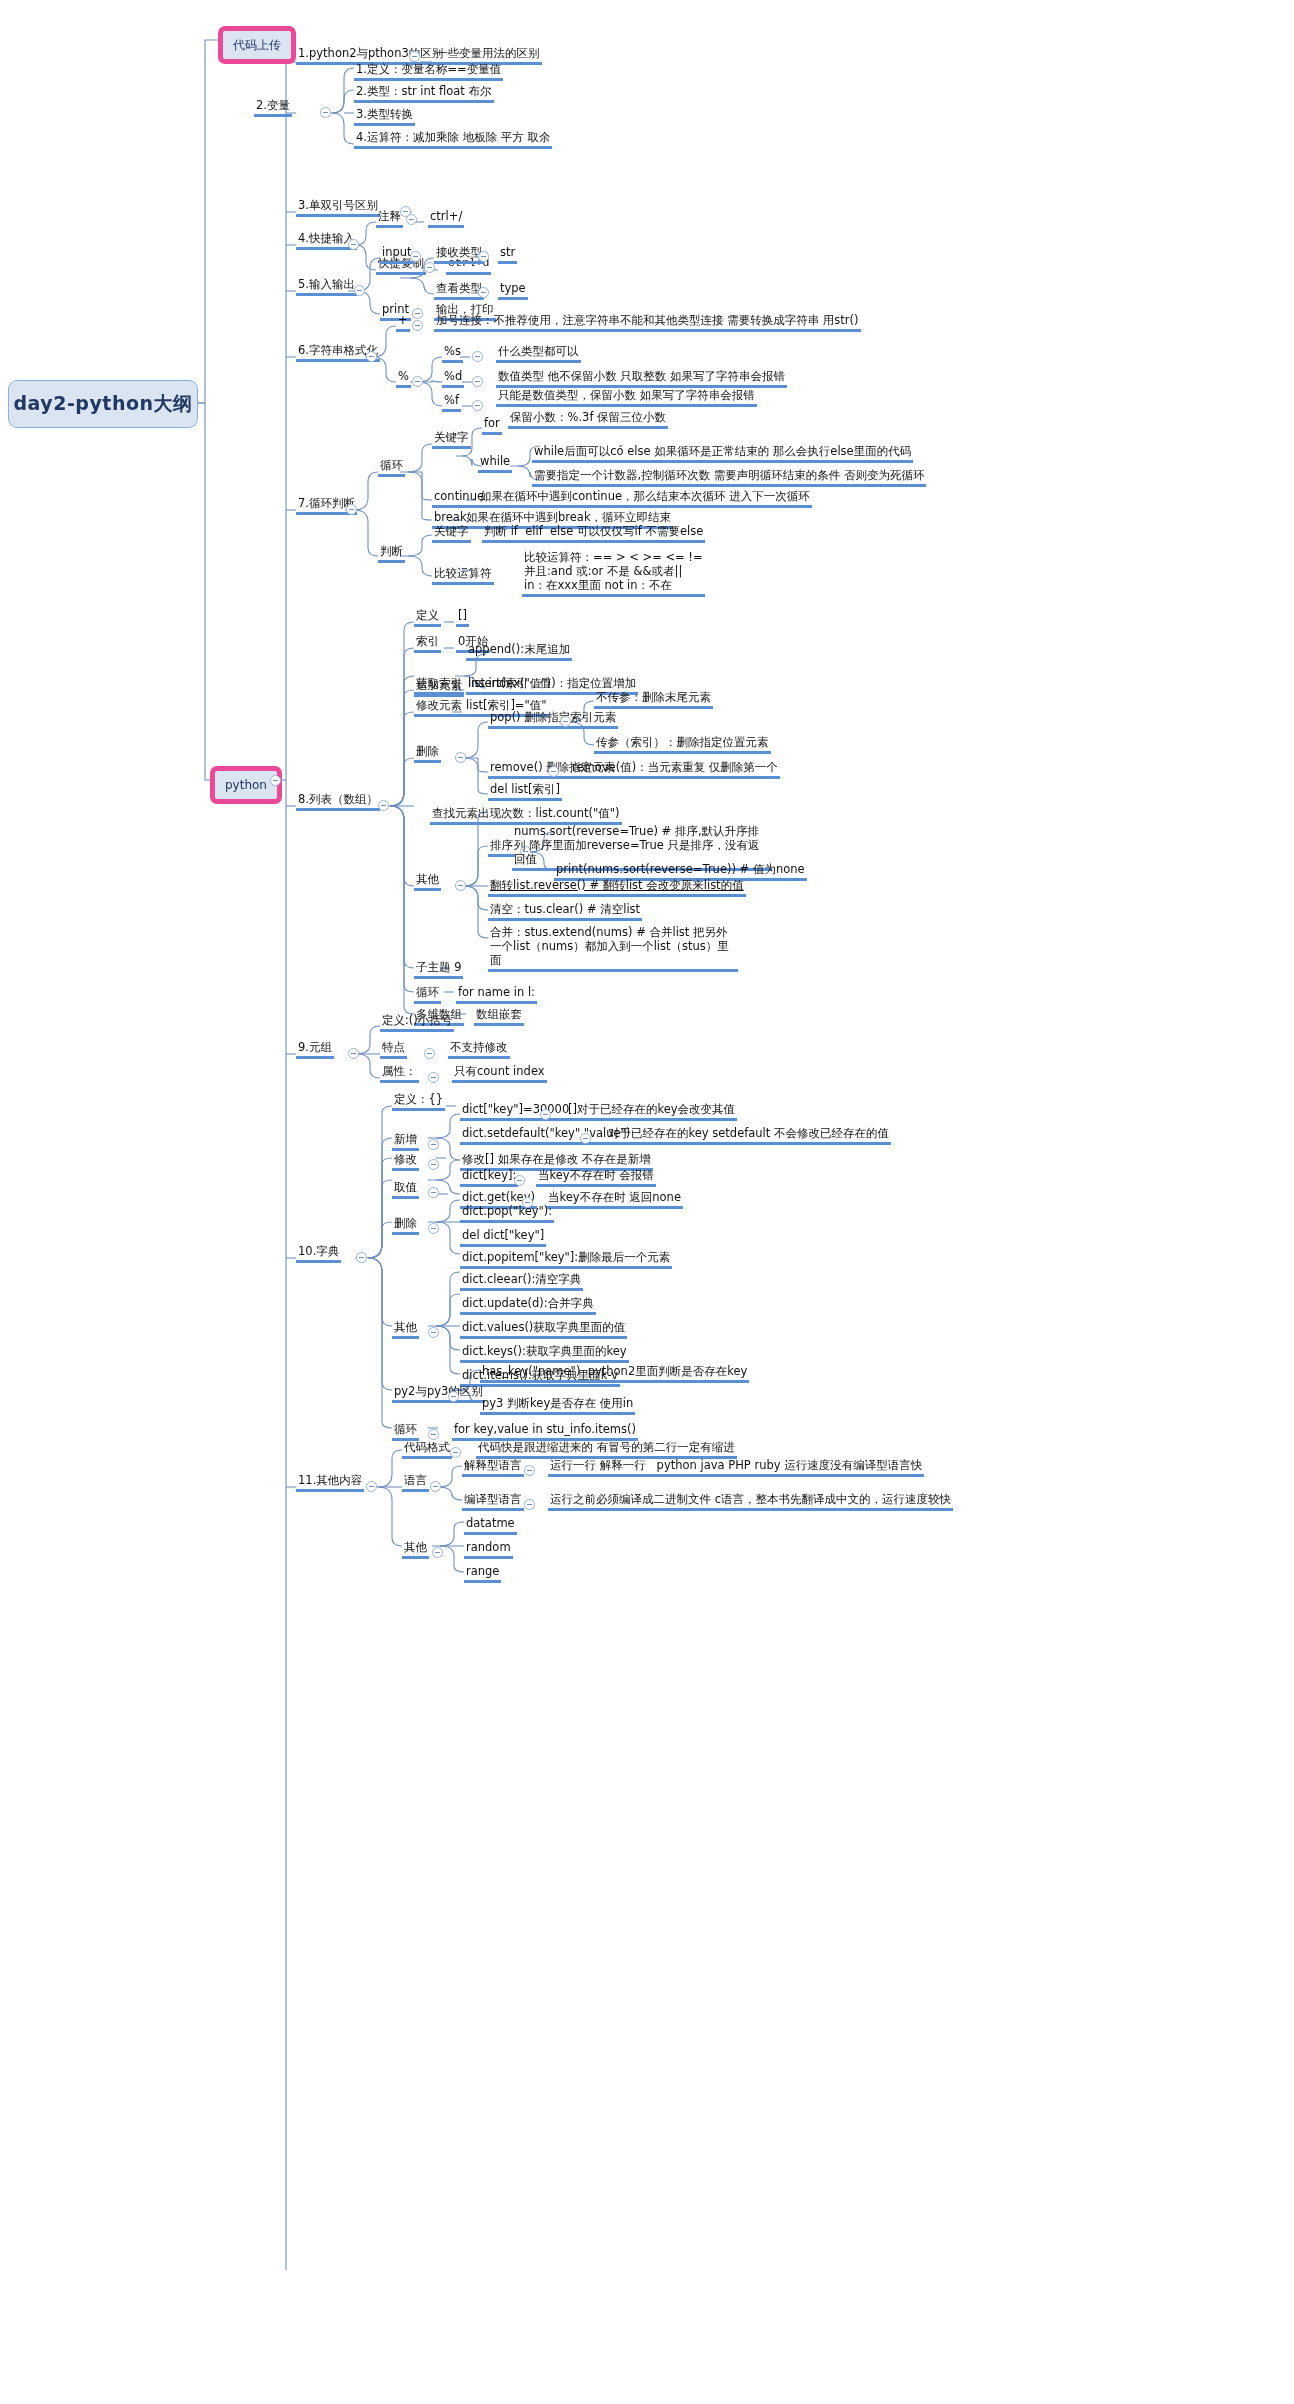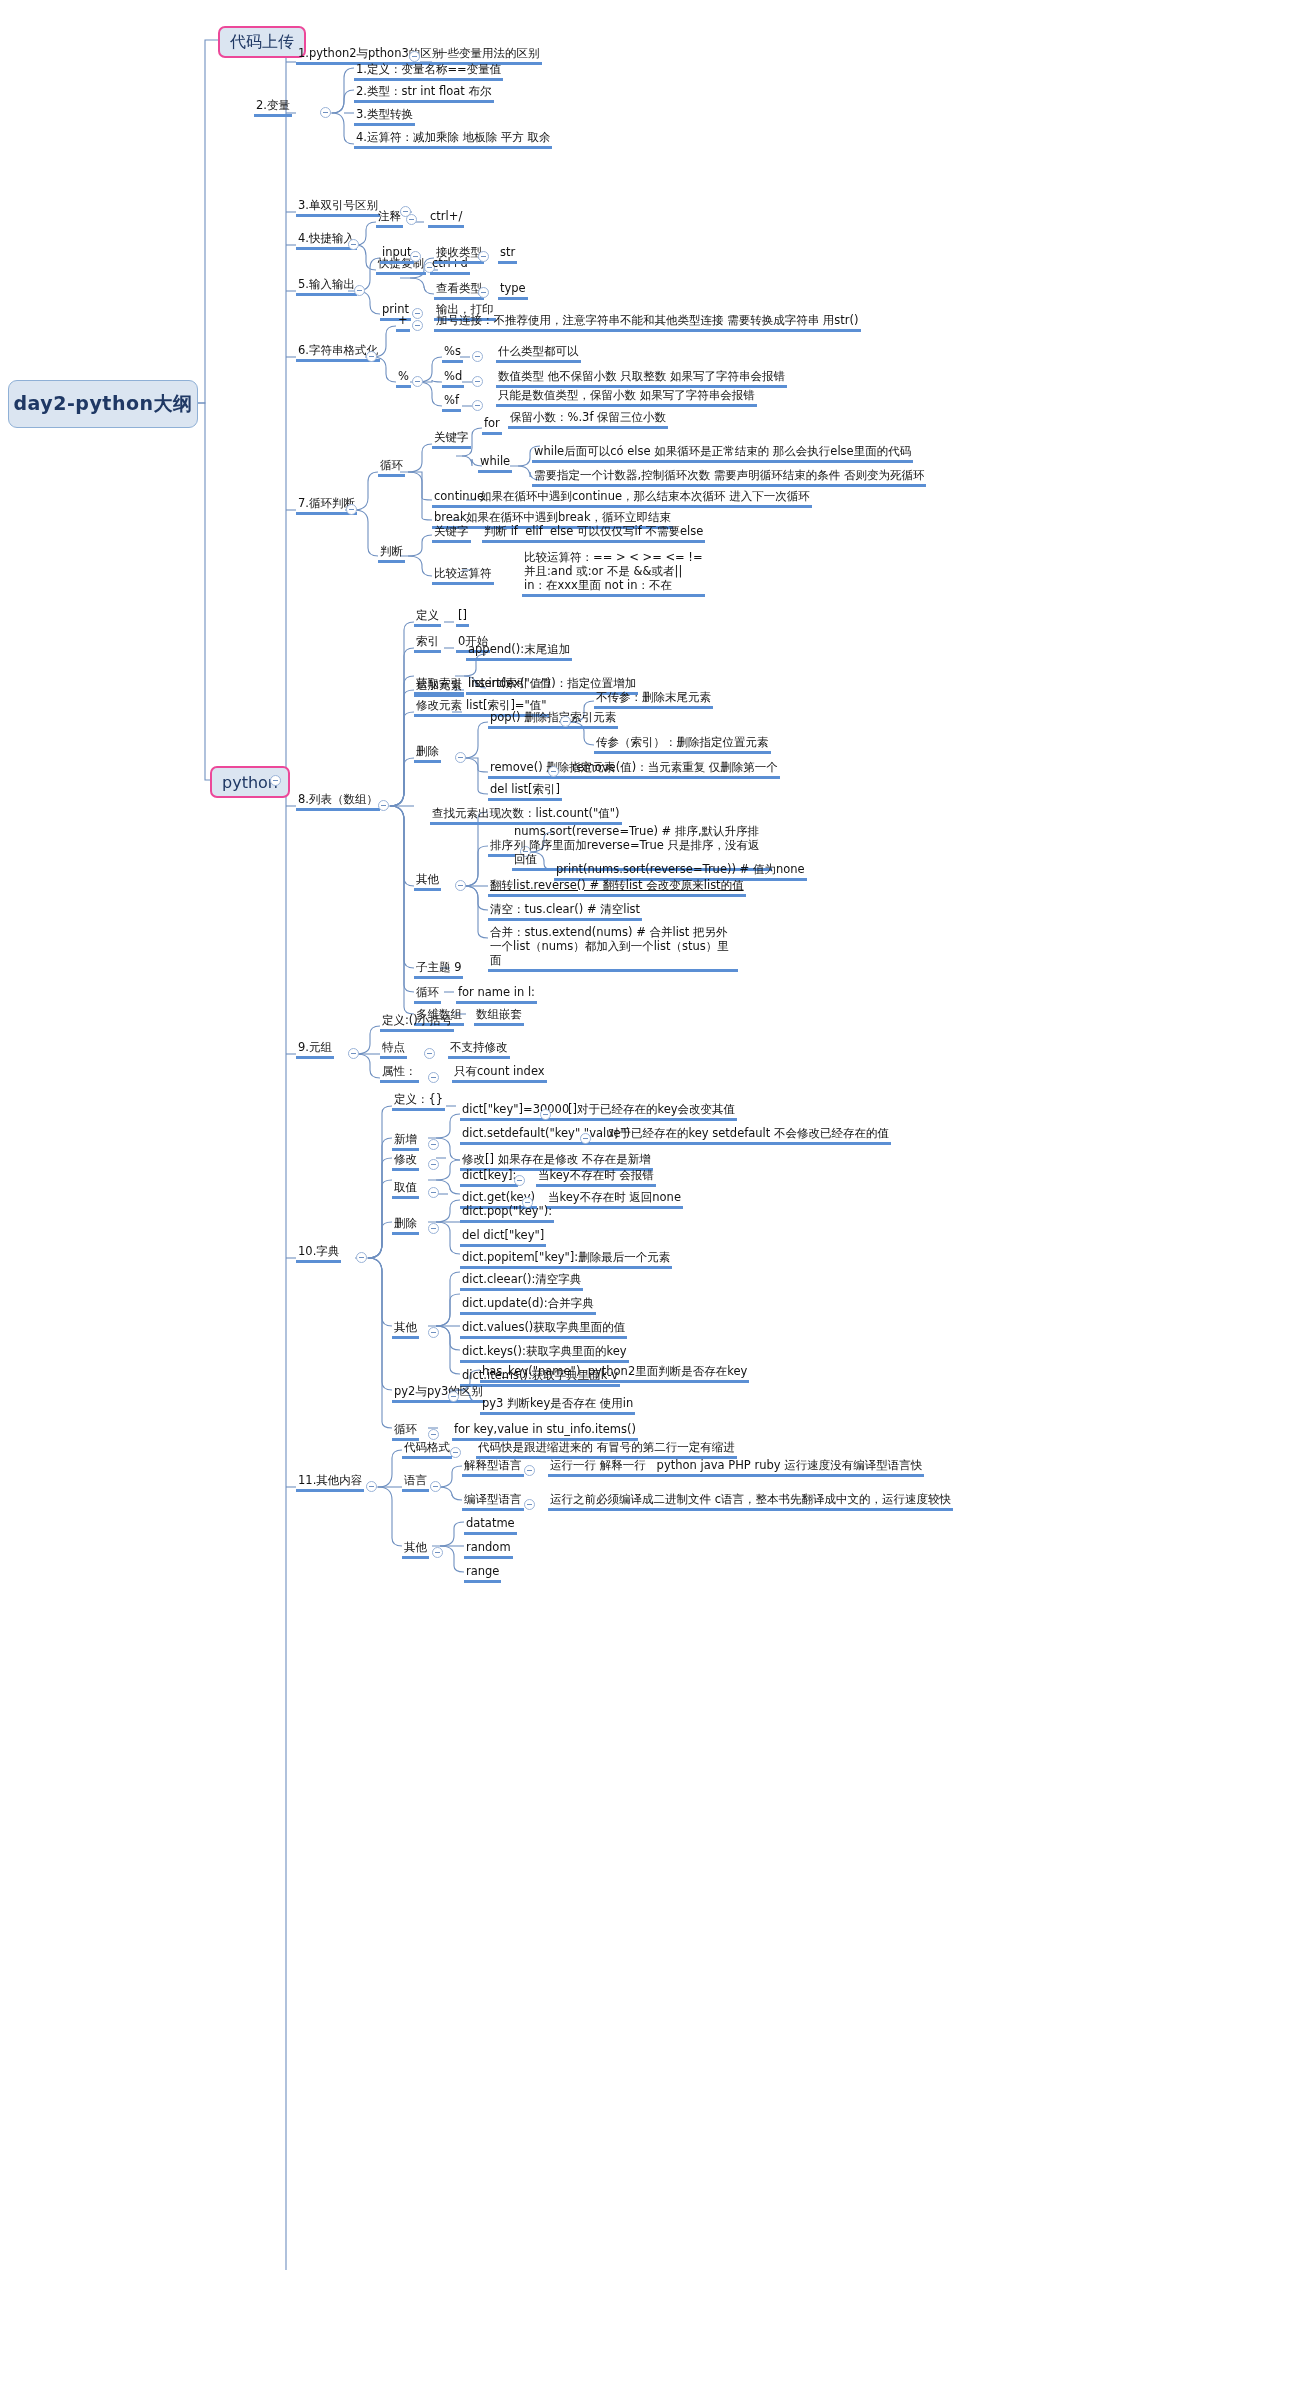--- a/index.html
+++ b/index.html
@@ -28,24 +28,24 @@
     border:1px solid #8fb0d6;
     border-radius:9px;
     display:flex;align-items:center;justify-content:center;
     font-size:19px;font-weight:bold;color:#1f3864;
     letter-spacing:.5px;
   }
   
   .l1-node{
     position:absolute;
     background:#dbe5f1;
-    border:2px solid #ec4899;
+    border:5px solid #ec4899;
     border-radius:7px;
     display:flex;align-items:center;justify-content:center;
-    font-size:16px;color:#1f3864;
+    font-size:12px;color:#1f3864;
     padding:0 10px;
     height:28px;
   }
   
   .topic{
     position:absolute;
     font-size:11.5px;
     line-height:14px;
     color:#111;
     white-space:pre;
@@ -277,21 +277,21 @@
   <div class="topic ul" style="left:296px;top:198px;">3.单双引号区别</div>
   <div class="toggle" style="left:400px;top:206px;"></div>
 
   <div class="topic ul" style="left:296px;top:231px;">4.快捷输入</div>
   <div class="toggle" style="left:348px;top:239px;"></div>
   <div class="topic ul" style="left:376px;top:209px;">注释</div>
   <div class="toggle" style="left:406px;top:214px;"></div>
   <div class="topic ul" style="left:428px;top:209px;">ctrl+/</div>
   <div class="topic ul" style="left:376px;top:256px;">快捷复制</div>
   <div class="toggle" style="left:424px;top:262px;"></div>
-  <div class="topic ul" style="left:430px;top:256px;">ctrl+d</div>
+  <div class="topic ul" style="left:446px;top:256px;font-family:Liberation Mono, monospace;">ctrl+d</div>
 
   <div class="topic ul" style="left:296px;top:277px;">5.输入输出</div>
   <div class="toggle" style="left:354px;top:285px;"></div>
   <div class="topic ul" style="left:380px;top:245px;">input</div>
   <div class="toggle" style="left:410px;top:251px;"></div>
   <div class="topic ul" style="left:434px;top:245px;">接收类型</div>
   <div class="toggle" style="left:478px;top:251px;"></div>
   <div class="topic ul" style="left:498px;top:245px;">str</div>
   <div class="topic ul" style="left:434px;top:281px;">查看类型</div>
   <div class="toggle" style="left:478px;top:287px;"></div>

